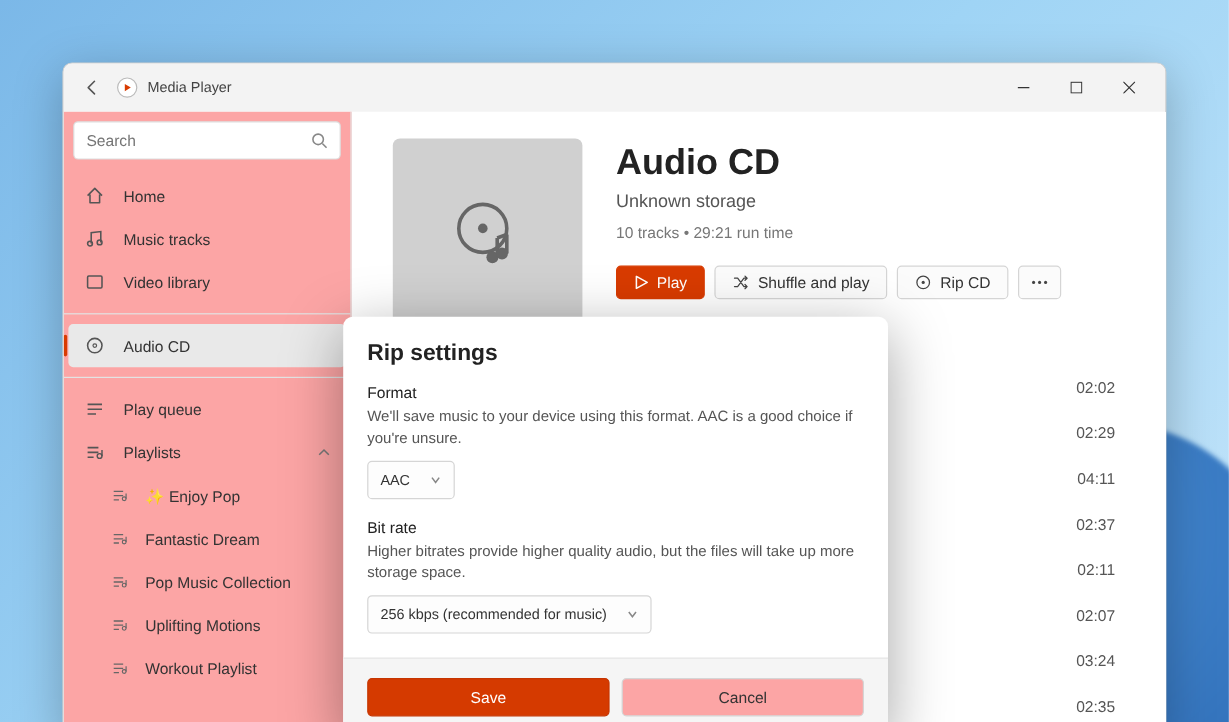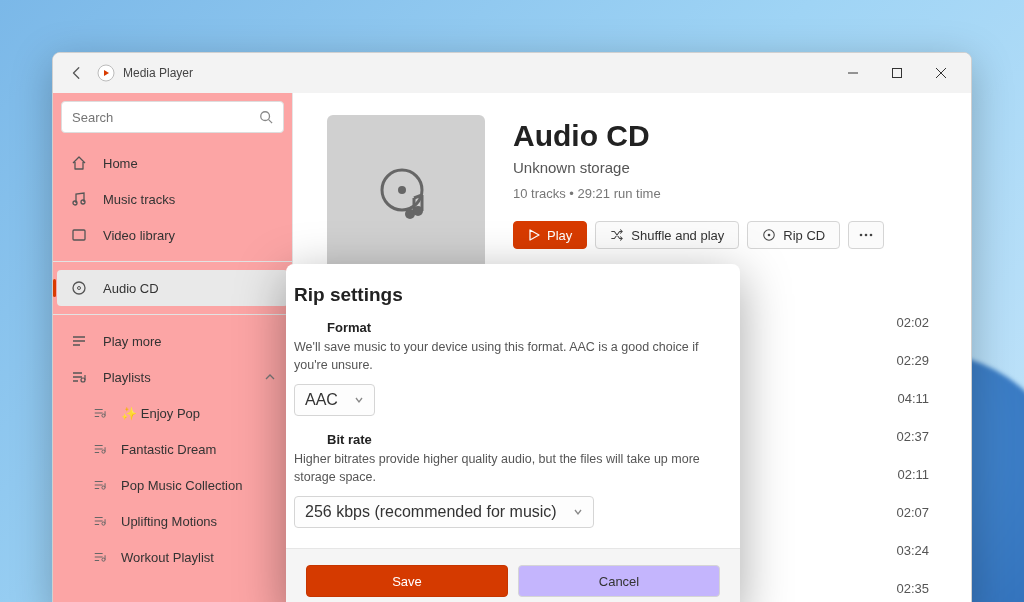--- a/index.html
+++ b/index.html
@@ -95,39 +95,39 @@
     display:flex; align-items:center; justify-content:center;
     pointer-events:none;
   }
   .dialog {
     position:absolute; left:286px; top:264px;
     width:454px; background:#fff; border-radius:8px;
     box-shadow: 0 12px 50px rgba(0,0,0,0.35);
     pointer-events:auto;
     overflow:hidden;
   }
-  .dlgbody { padding: 20px 20px 16px 8px; }
+  .dlgbody { padding: 20px 20px 16px 20px; }
   .dlgtitle { font-size:19px; font-weight:600; color:#222; margin-bottom:14px; }
   .dlgsect { margin-bottom:16px; }
-  .dlglabel { font-size:13px; font-weight:700; color:#222; margin-bottom:4px;margin-left:33px; }
+  .dlglabel { font-size:13px; font-weight:400; color:#222; margin-bottom:4px; }
   .dlgdesc { font-size:12.5px; color:#555; margin-bottom:10px; line-height:1.4; }
   .dlgselect {
     display:inline-flex; align-items:center; height:32px; padding:0 10px;
-    border:1px solid #d5d5d5; border-radius:4px; font-size:16px; color:#333;
+    border:1px solid #d5d5d5; border-radius:4px; font-size:12px; color:#333;
     background:#fdfdfd; cursor:pointer; gap:10px; min-width:52px;
   }
   .dlgselect.wide { min-width:200px; justify-content:space-between; }
   .dlgselect .dchev { color:#888; margin-left:6px; }
   .dlgfoot {
     display:flex; gap:10px; padding: 16px 20px; background:#f5f5f5; border-top:1px solid #e6e6e6;
   }
   .dlgbtn {
     flex:1; height:32px; border-radius:4px; font-size:13px; cursor:pointer;
     display:flex; align-items:center; justify-content:center;
-    border:1px solid #d5d5d5; background:#c4b5fd; color:#333;
+    border:1px solid #d5d5d5; background:#fca5a5; color:#333;
   }
   .dlgbtn.primary { background:#d53a00; border-color:#c63500; color:#fff; }
   svg { display:block; }
 </style>
 </head>
 <body>
 
 <div class="wallpaper-curve"></div>
 
 <div class="window">
@@ -218,21 +218,21 @@
         </div>
       </div>
       <div class="sep"></div>
       <div class="navgroup">
         <div class="navitem">
           <span class="nicon">
               <svg width="16" height="16" viewBox="0 0 16 16">
                 <path d="M2 4 H14 M2 8 H14 M2 12 H9" stroke="#555" stroke-width="1.3"></path>
               </svg>
             </span>
-          <span>Play more</span>
+          <span>Play queue</span>
         </div>
         <div class="navitem">
           <span class="nicon">
               <svg width="16" height="16" viewBox="0 0 16 16">
                 <path d="M2 4 H11 M2 8 H11 M2 12 H7" stroke="#555" stroke-width="1.3"></path>
                 <circle cx="12" cy="11" r="2" stroke="#555" fill="none" stroke-width="1.2"></circle>
                 <path d="M14 11 V6" stroke="#555" stroke-width="1.2"></path>
               </svg>
             </span>
           <span>Playlists</span>

